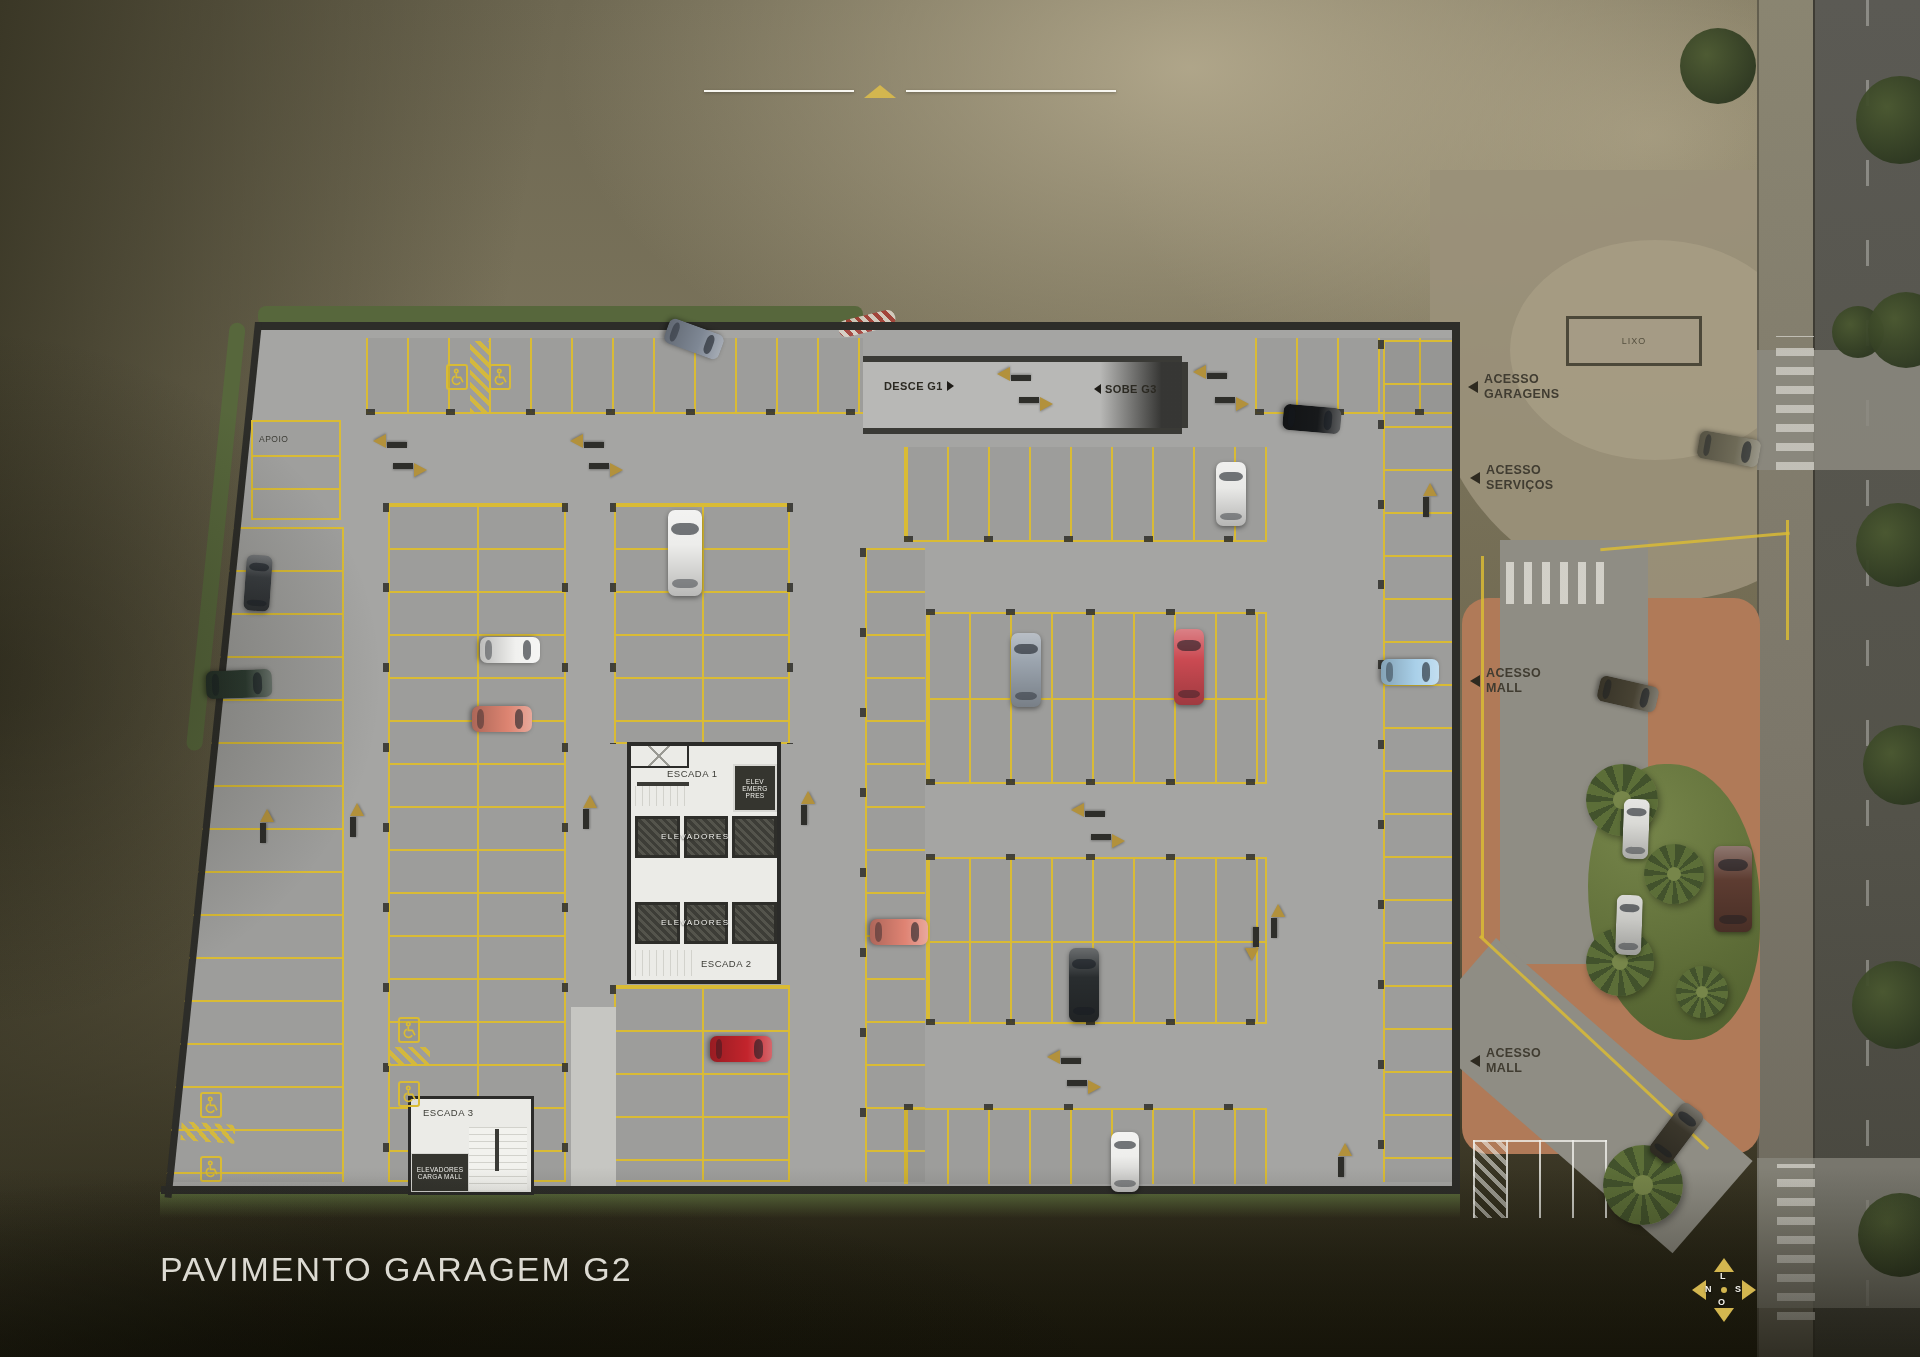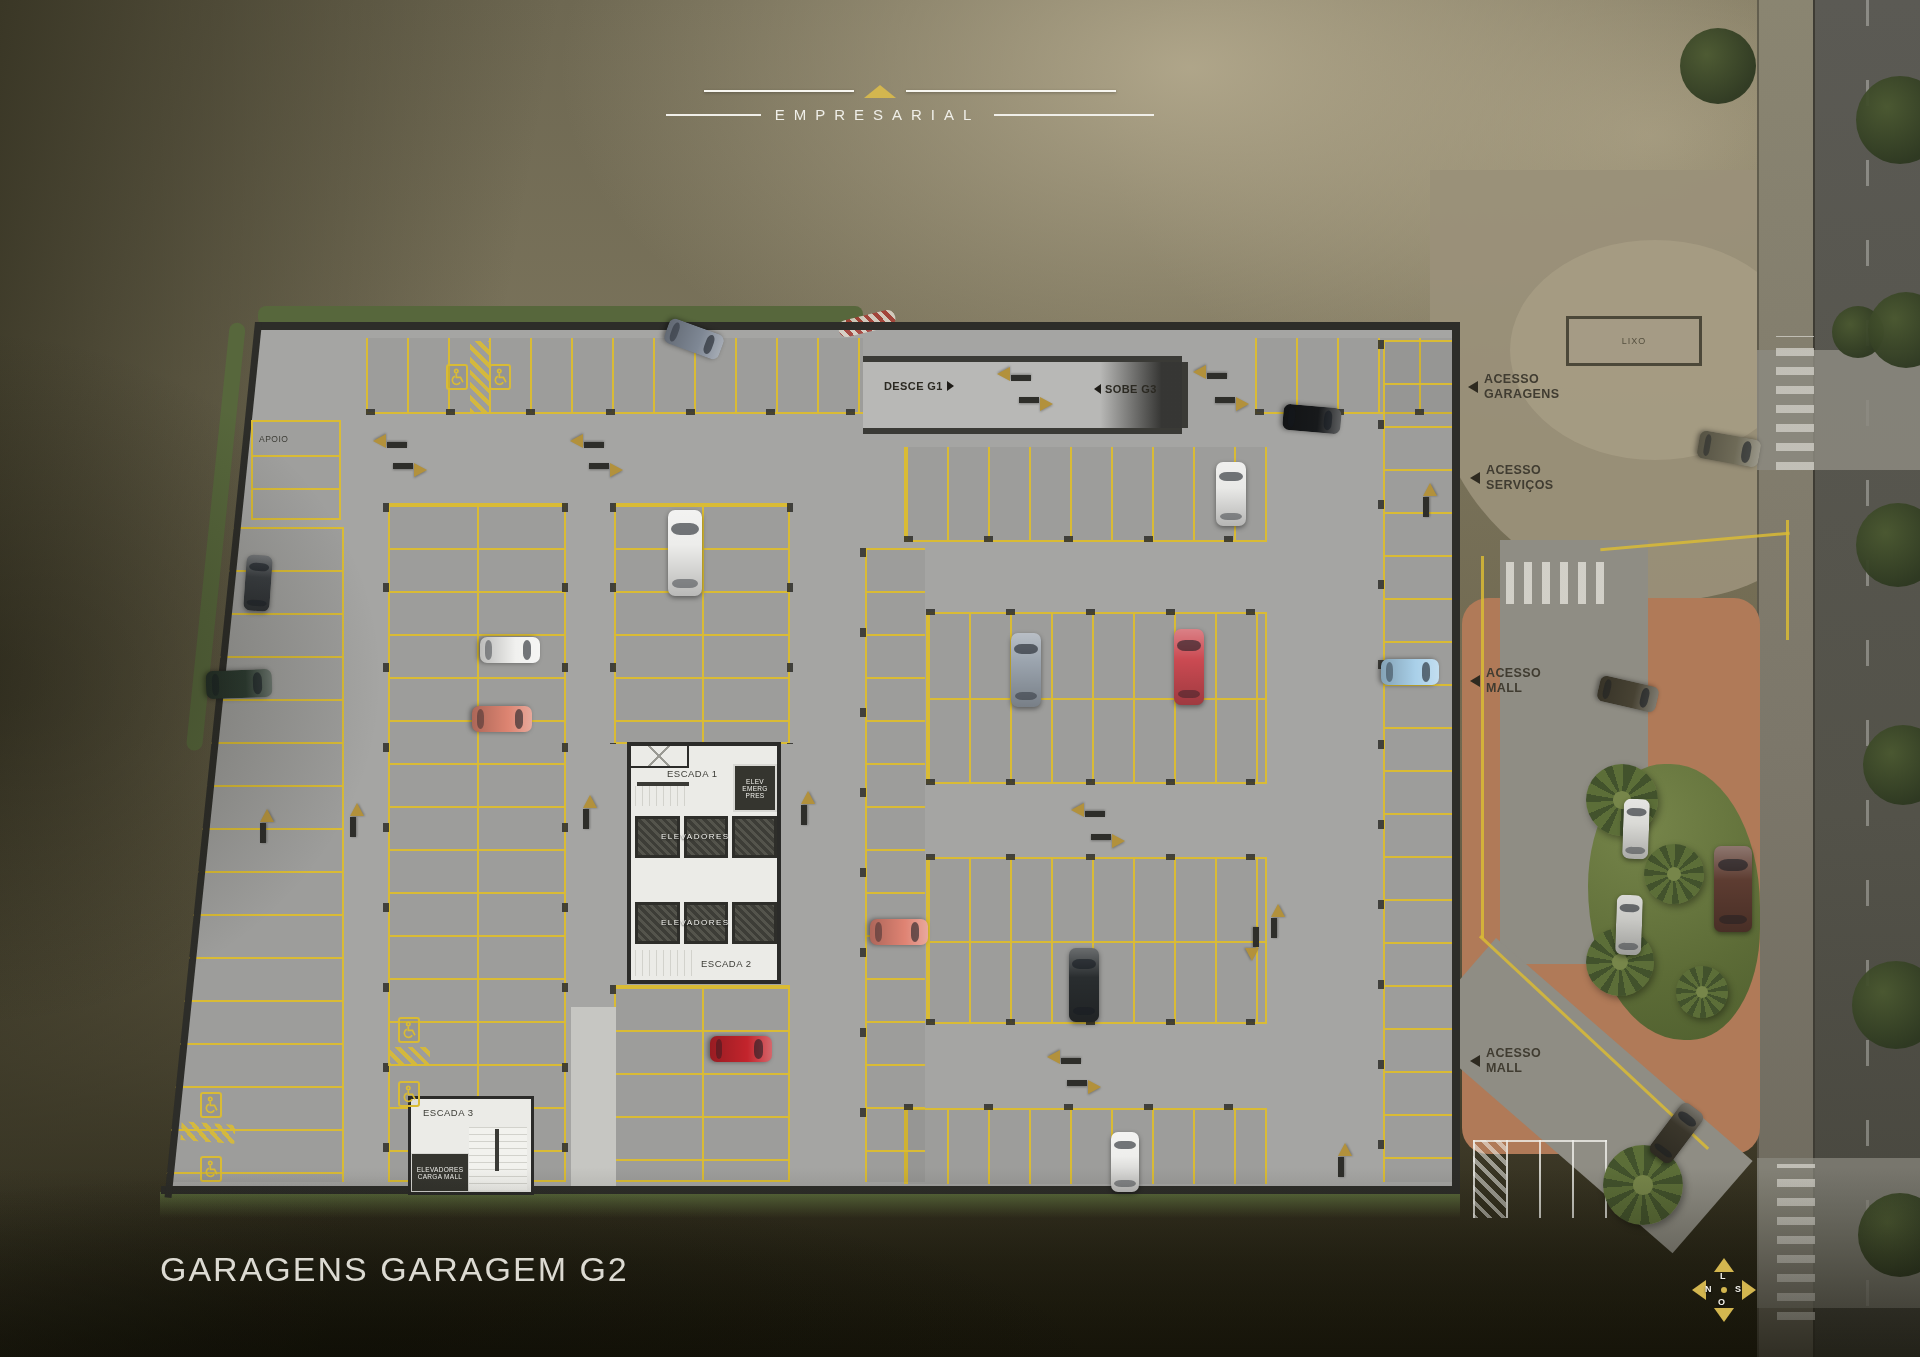--- a/index.html
+++ b/index.html
@@ -446,28 +446,23 @@
   </div>
 
   <div class="vignette"></div>
 
   <div class="logo">
     <div class="logo-rule">
       <span class="ln" style="width:150px"></span>
       <span class="tri-up"></span>
       <span class="ln" style="width:210px"></span>
     </div>
-    <div class="logo-sub">
-      <span class="ln" style="width:95px"></span>
-      <span class="st">EMPRESARIAL</span>
-      <span class="ln" style="width:160px"></span>
-    </div>
-  </div>
-
-  <div class="page-title">GARAGENS GARAGEM G2</div>
+  </div>
+
+  <div class="page-title">PAVIMENTO GARAGEM G2</div>
 
   <div class="compass">
     <div class="t" style="left:22px;top:0;border-left:10px solid transparent;border-right:10px solid transparent;border-bottom:14px solid var(--gold)"></div>
     <div class="t" style="left:22px;top:50px;border-left:10px solid transparent;border-right:10px solid transparent;border-top:14px solid var(--gold)"></div>
     <div class="t" style="left:0;top:22px;border-top:10px solid transparent;border-bottom:10px solid transparent;border-right:14px solid var(--gold)"></div>
     <div class="t" style="left:50px;top:22px;border-top:10px solid transparent;border-bottom:10px solid transparent;border-left:14px solid var(--gold)"></div>
     <span class="letter" style="left:28px;top:13px">L</span>
     <span class="letter" style="left:13px;top:26px">N</span>
     <span class="letter" style="left:43px;top:26px">S</span>
     <span class="letter" style="left:26px;top:39px">O</span>

